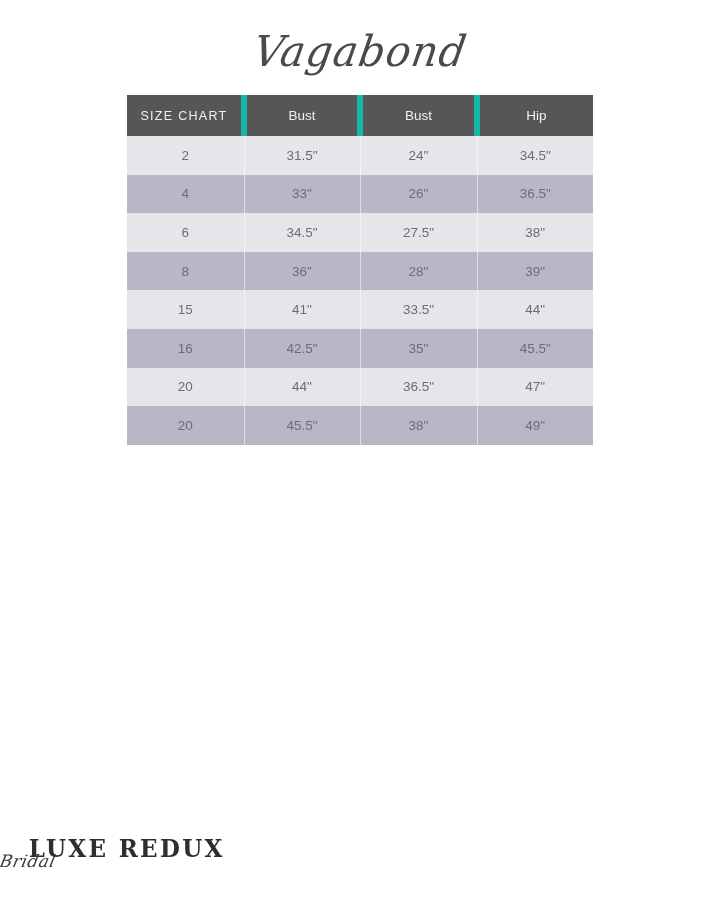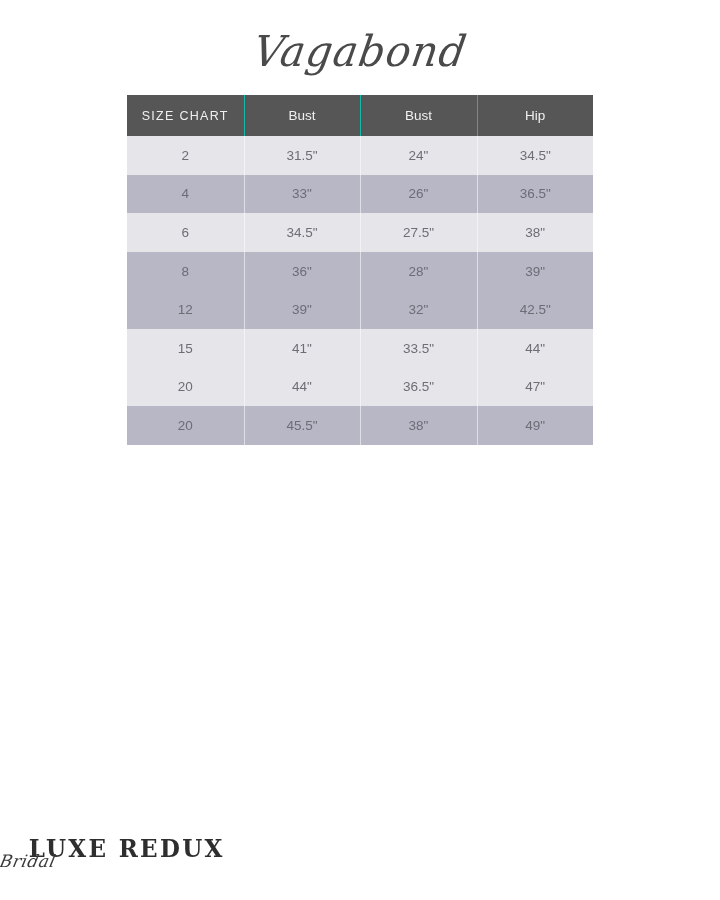--- a/index.html
+++ b/index.html
@@ -52,21 +52,21 @@
   .size-chart col.c-hip   { width: 116px; }
 
   .size-chart thead th {
     background: #565656;
     color: #f0f0f0;
     height: 41px;
     font-weight: 400;
     font-size: 13.5px;
     text-align: center;
     vertical-align: middle;
-    border-right: 1px solid #14b8a6;
+    border-right: 6px solid #14b8a6;
     padding: 0;
   }
   .size-chart thead th:last-child { border-right: none; }
   .size-chart thead th.head-size {
     font-size: 12.5px;
     letter-spacing: 1.3px;
   }
 
   .size-chart tbody td {
     height: 38.6px;
@@ -157,31 +157,31 @@
       <td>34.5"</td>
       <td>27.5"</td>
       <td>38"</td>
     </tr>
     <tr class="row-dark">
       <td>8</td>
       <td>36"</td>
       <td>28"</td>
       <td>39"</td>
     </tr>
-    <tr class="row-dark">
-      <td>12</td>
-      <td>39"</td>
-      <td>32"</td>
-      <td>42.5"</td>
-    </tr>
     <tr class="row-light">
       <td>15</td>
       <td>41"</td>
       <td>33.5"</td>
       <td>44"</td>
+    </tr>
+    <tr class="row-dark">
+      <td>16</td>
+      <td>42.5"</td>
+      <td>35"</td>
+      <td>45.5"</td>
     </tr>
     <tr class="row-light">
       <td>20</td>
       <td>44"</td>
       <td>36.5"</td>
       <td>47"</td>
     </tr>
     <tr class="row-dark">
       <td>20</td>
       <td>45.5"</td>

